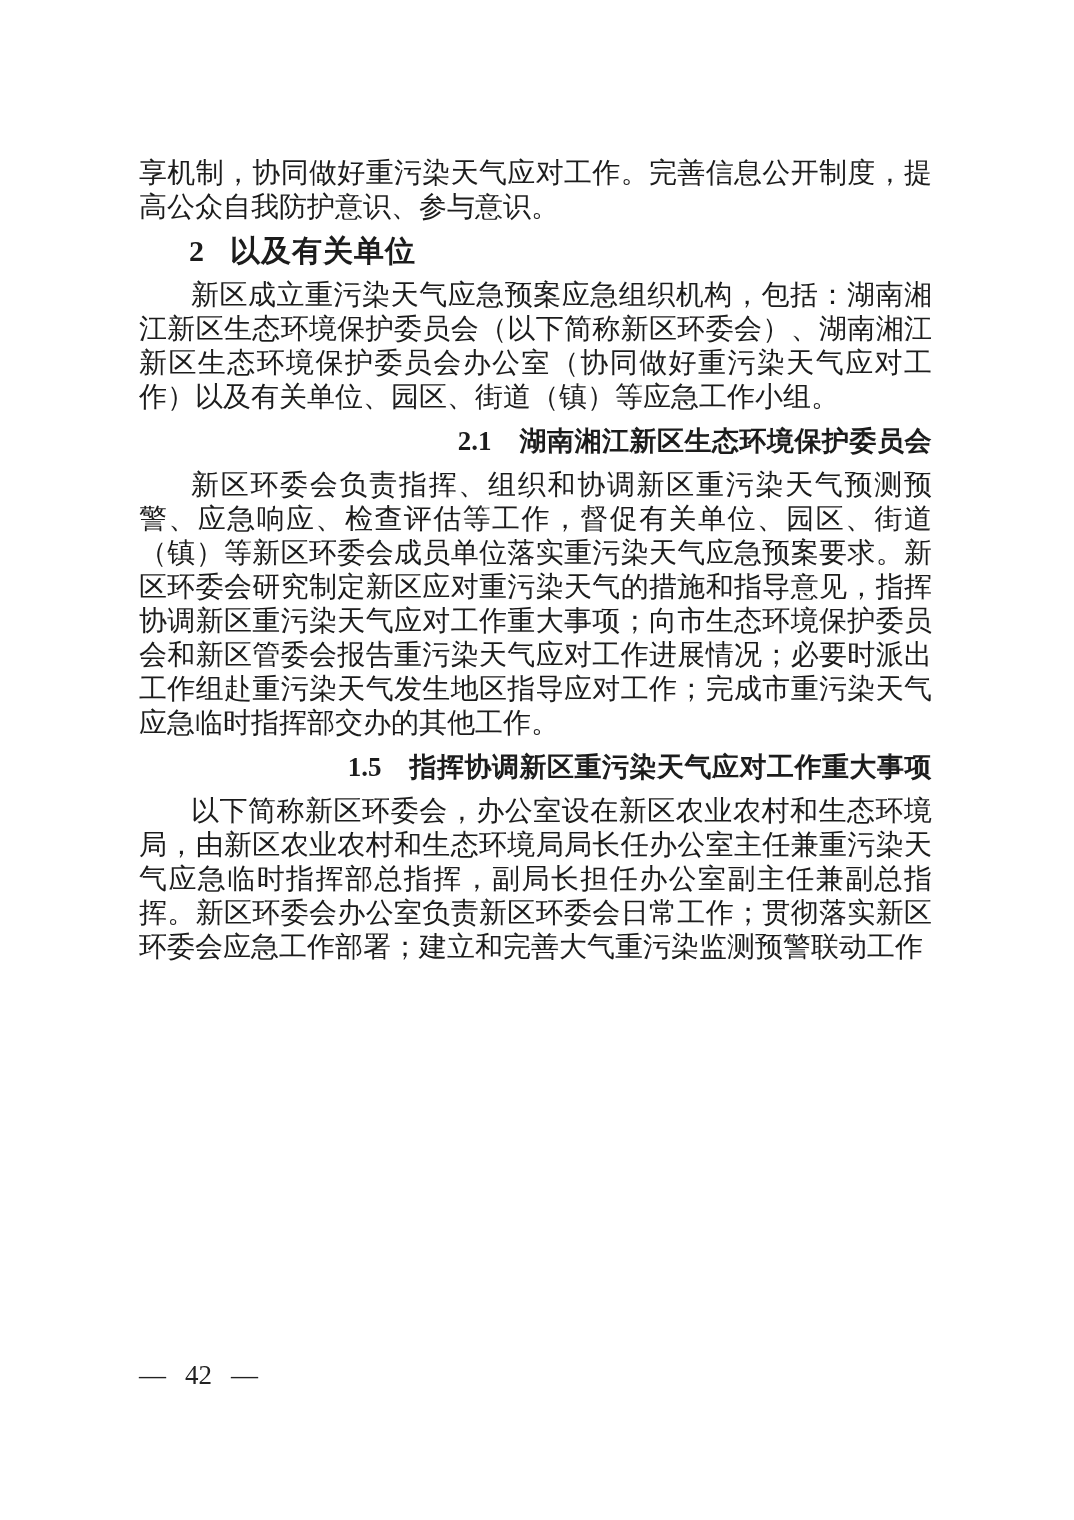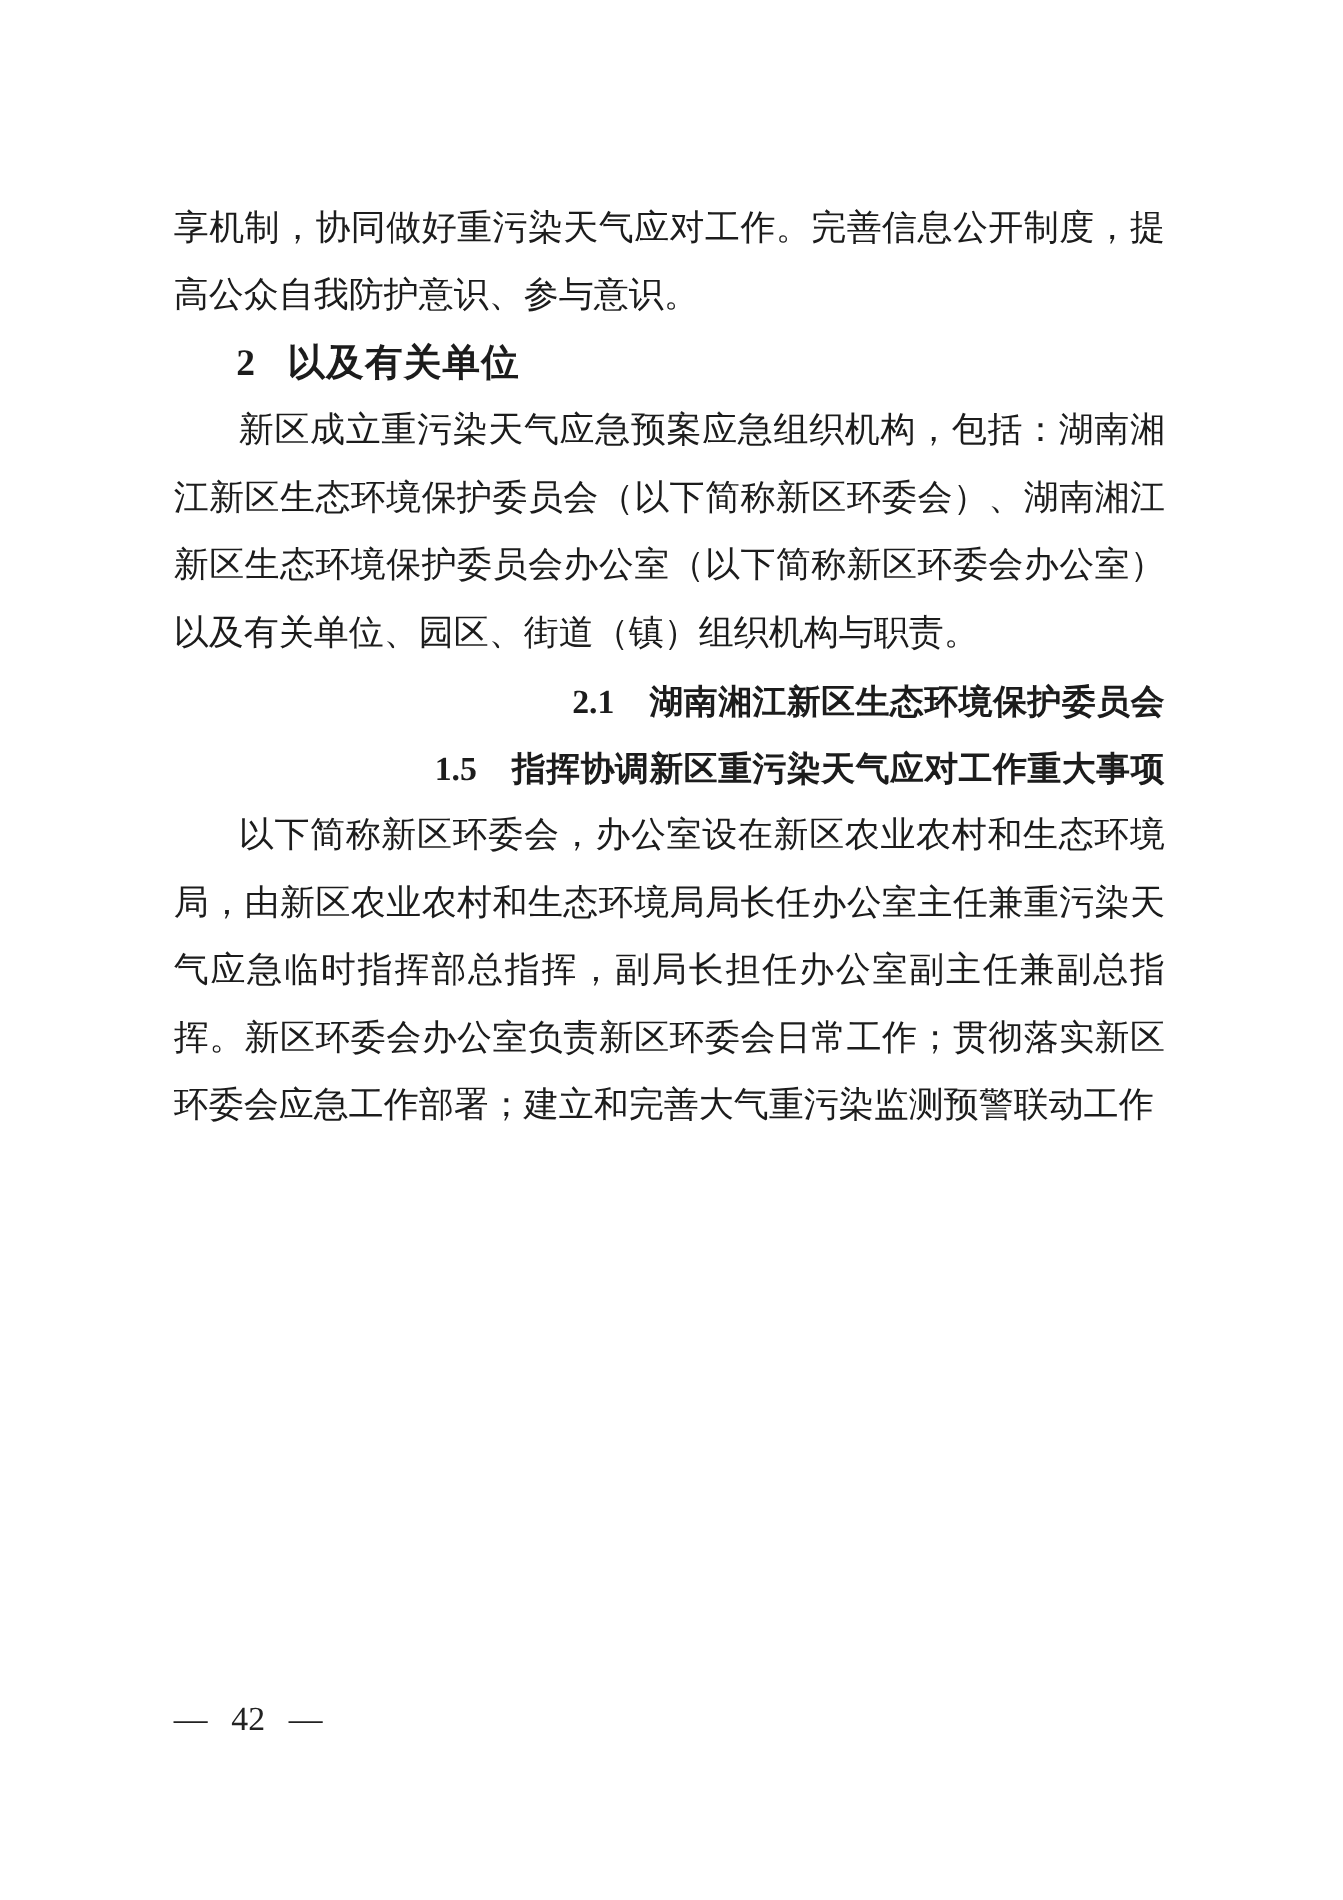--- a/index.html
+++ b/index.html
@@ -13,21 +13,21 @@
   }
   .content {
     position: absolute;
     left: 139px;
     top: 156px;
     width: 793px;
   }
   p.body-text {
     font-family: "Liberation Serif", serif;
     font-size: 28px;
-    line-height: 54px;
+    line-height: 34px;
     text-align: justify;
     text-align-last: left;
     line-break: strict;
     margin: 0;
     text-indent: 52px;
   }
   p.body-text.continuation { text-indent: 0; }
   h1.chapter-heading {
     font-family: "Liberation Sans", sans-serif;
     font-size: 30px;
@@ -70,26 +70,27 @@
 
 <div class="page">
   <div class="content">
 
     <p class="body-text continuation">享机制，协同做好重污染天气应对工作。完善信息公开制度，提高公众自我防护意识、参与意识。</p>
 
     <h1 class="chapter-heading">
       <span class="num">2</span><span>以及有关单位</span>
     </h1>
 
-    <p class="body-text">新区成立重污染天气应急预案应急组织机构，包括：湖南湘江新区生态环境保护委员会（以下简称新区环委会）、湖南湘江新区生态环境保护委员会办公室（以下简称新区环委会办公室）以及有关单位、园区、街道（镇）组织机构与职责。</p>
+    <p class="body-text">新区成立重污染天气应急预案应急组织机构，包括：湖南湘江新区生态环境保护委员会（以下简称新区环委会）、湖南湘江新区生态环境保护委员会办公室（协同做好重污染天气应对工作）以及有关单位、园区、街道（镇）等应急工作小组。</p>
 
     <h2 class="section-heading">
       <span class="num">2.1</span><span>湖南湘江新区生态环境保护委员会</span>
     </h2>
 
+    <p class="body-text">新区环委会负责指挥、组织和协调新区重污染天气预测预警、应急响应、检查评估等工作，督促有关单位、园区、街道（镇）等新区环委会成员单位落实重污染天气应急预案要求。新区环委会研究制定新区应对重污染天气的措施和指导意见，指挥协调新区重污染天气应对工作重大事项；向市生态环境保护委员会和新区管委会报告重污染天气应对工作进展情况；必要时派出工作组赴重污染天气发生地区指导应对工作；完成市重污染天气应急临时指挥部交办的其他工作。</p>
 
     <h2 class="section-heading">
       <span class="num">1.5</span><span>指挥协调新区重污染天气应对工作重大事项</span>
     </h2>
 
     <p class="body-text">以下简称新区环委会，办公室设在新区农业农村和生态环境局，由新区农业农村和生态环境局局长任办公室主任兼重污染天气应急临时指挥部总指挥，副局长担任办公室副主任兼副总指挥。新区环委会办公室负责新区环委会日常工作；贯彻落实新区环委会应急工作部署；建立和完善大气重污染监测预警联动工作</p>
 
   </div>
 
   <div class="footer">

